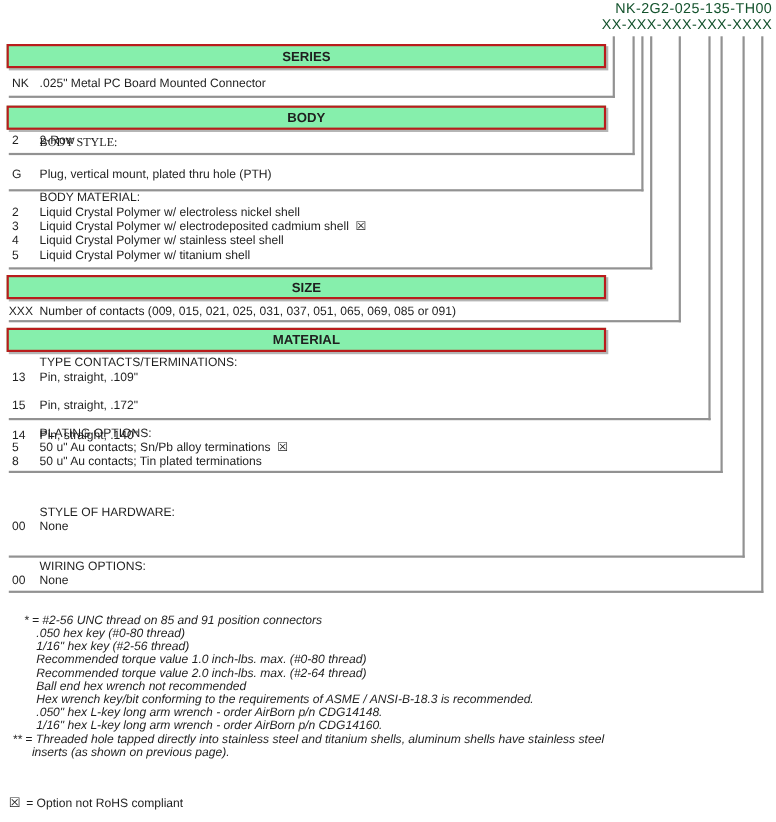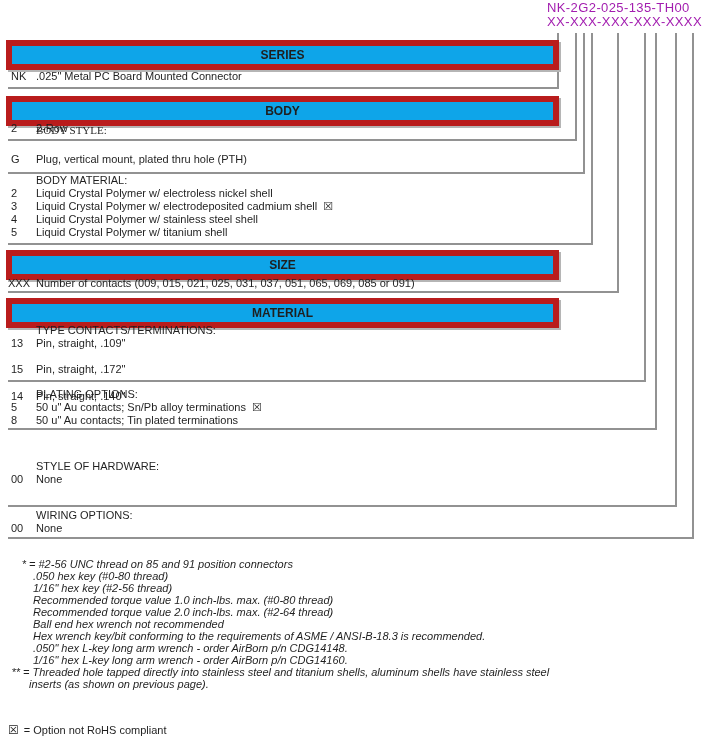--- a/index.html
+++ b/index.html
@@ -1,29 +1,29 @@
 <!DOCTYPE html>
 <html><head>
 <meta charset="utf-8">
 <style>
   html,body{margin:0;padding:0;background:#ffffff;}
   .page{
     position:relative;width:705px;height:747px;background:#ffffff;overflow:hidden;
     font-family:"Liberation Sans","DejaVu Sans",sans-serif;color:#1f1f1f;
   }
   
-  .pn{position:absolute;top:1px;right:3px;text-align:left;
-      font-size:13px;line-height:14px;letter-spacing:0.4px;color:#a21caf;}
+  .pn{position:absolute;top:1px;right:3px;text-align:right;
+      font-size:13px;line-height:14px;letter-spacing:0.4px;color:#14532d;}
   
   .conn{position:absolute;left:8px;top:33px;pointer-events:none;
         border-right:2px solid #929292;border-bottom:2px solid #929292;
         box-sizing:content-box;}
   
-  .hbox{position:absolute;left:6px;width:541px;height:18px;background:#0ea5e9;
-        border:6px solid #b91c1c;box-shadow:2px 2px 0 #b5b5b5;
+  .hbox{position:absolute;left:6px;width:541px;height:18px;background:#86efac;
+        border:2px solid #b91c1c;box-shadow:2px 2px 0 #b5b5b5;
         text-align:center;font-weight:bold;font-size:12px;line-height:18px;}
   
   .row{position:absolute;left:8px;display:flex;font-size:11px;line-height:13px;white-space:nowrap;}
   .code{flex:none;width:28px;padding-left:3px;box-sizing:border-box;}
   .glabel{position:absolute;left:36px;font-size:11px;line-height:13px;white-space:nowrap;}
   .mk{margin-left:6px;font-size:11px;}
   
   .fn{position:absolute;font-size:11px;line-height:12px;white-space:nowrap;font-style:italic;}
   .fnp{display:inline-block;width:18px;text-align:right;margin-right:3px;}
   .legend{position:absolute;left:8px;top:724px;font-size:11px;line-height:13px;white-space:nowrap;}

